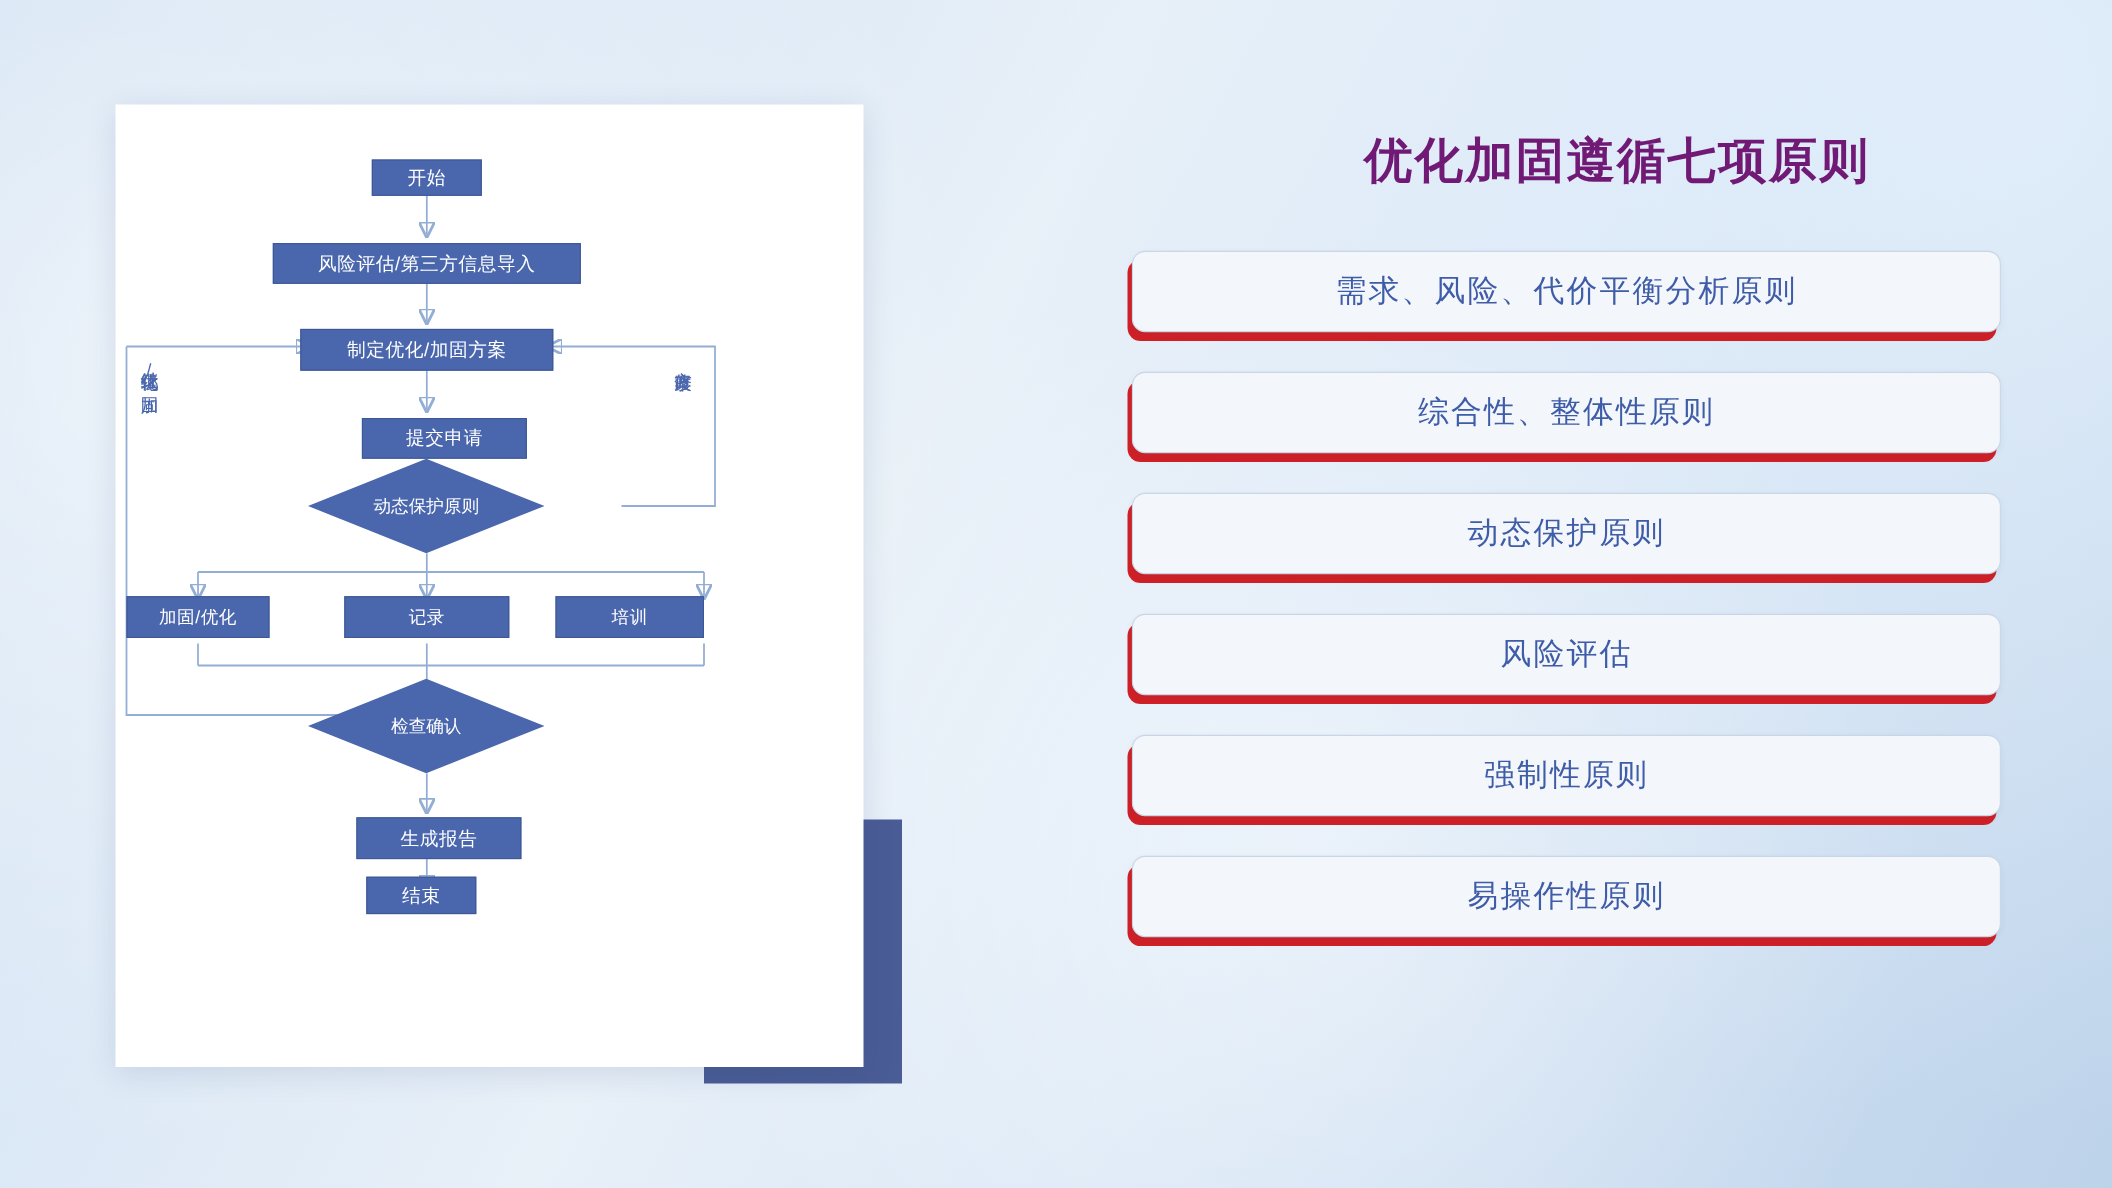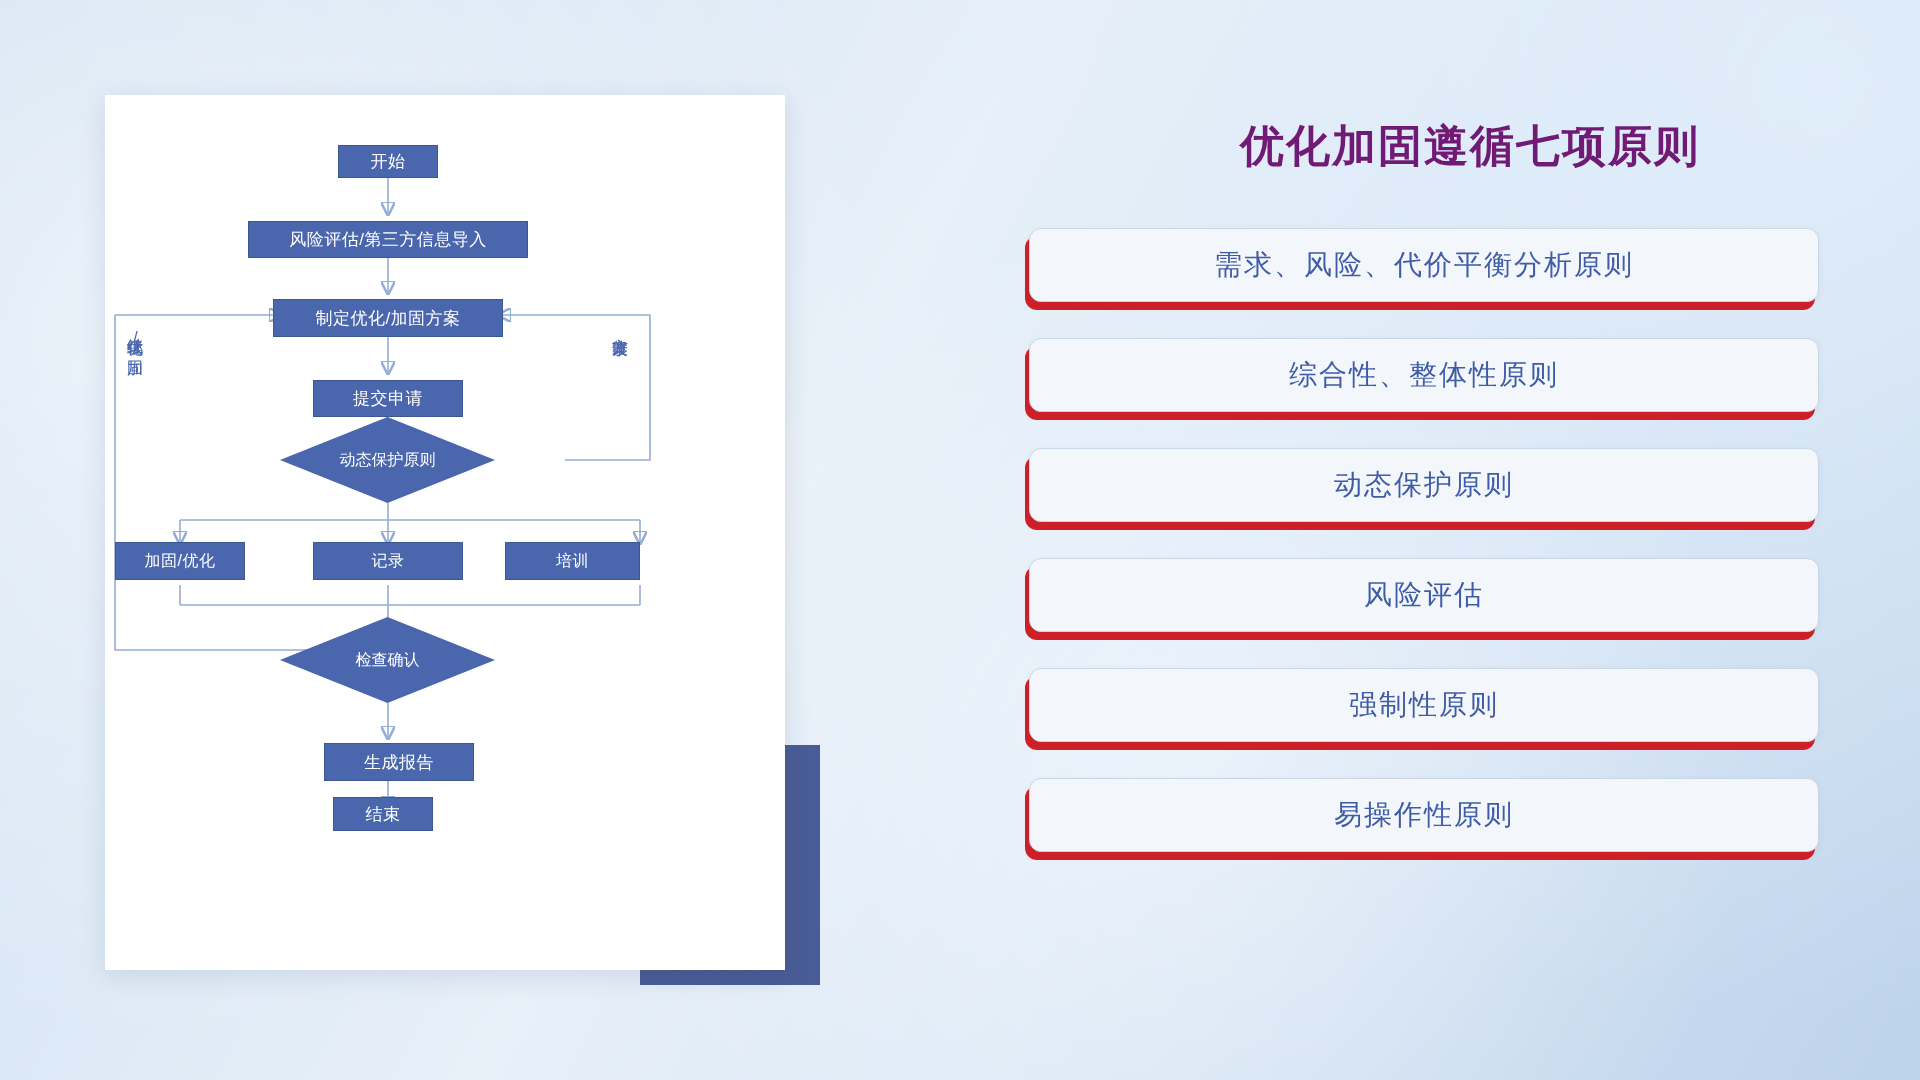--- a/index.html
+++ b/index.html
@@ -122,21 +122,21 @@
       </div>
 
       <div class="node" style="left:143px;top:126px;width:280px;height:37px;">
         <span>风险评估/第三方信息导入</span>
       </div>
 
       <div class="node" style="left:168px;top:204px;width:230px;height:38px;">
         <span>制定优化/加固方案</span>
       </div>
 
-      <div class="node" style="left:208px;top:285px;width:150px;height:37px;">
+      <div class="node" style="left:224px;top:285px;width:150px;height:37px;">
         <span>提交申请</span>
       </div>
 
       <div class="diamond" style="left:175px;top:322px;width:215px;height:86px;">
         <span>动态保护原则</span>
       </div>
 
       <div class="node small" style="left:10px;top:447px;width:130px;height:38px;">
         <span>加固/优化</span>
       </div>

